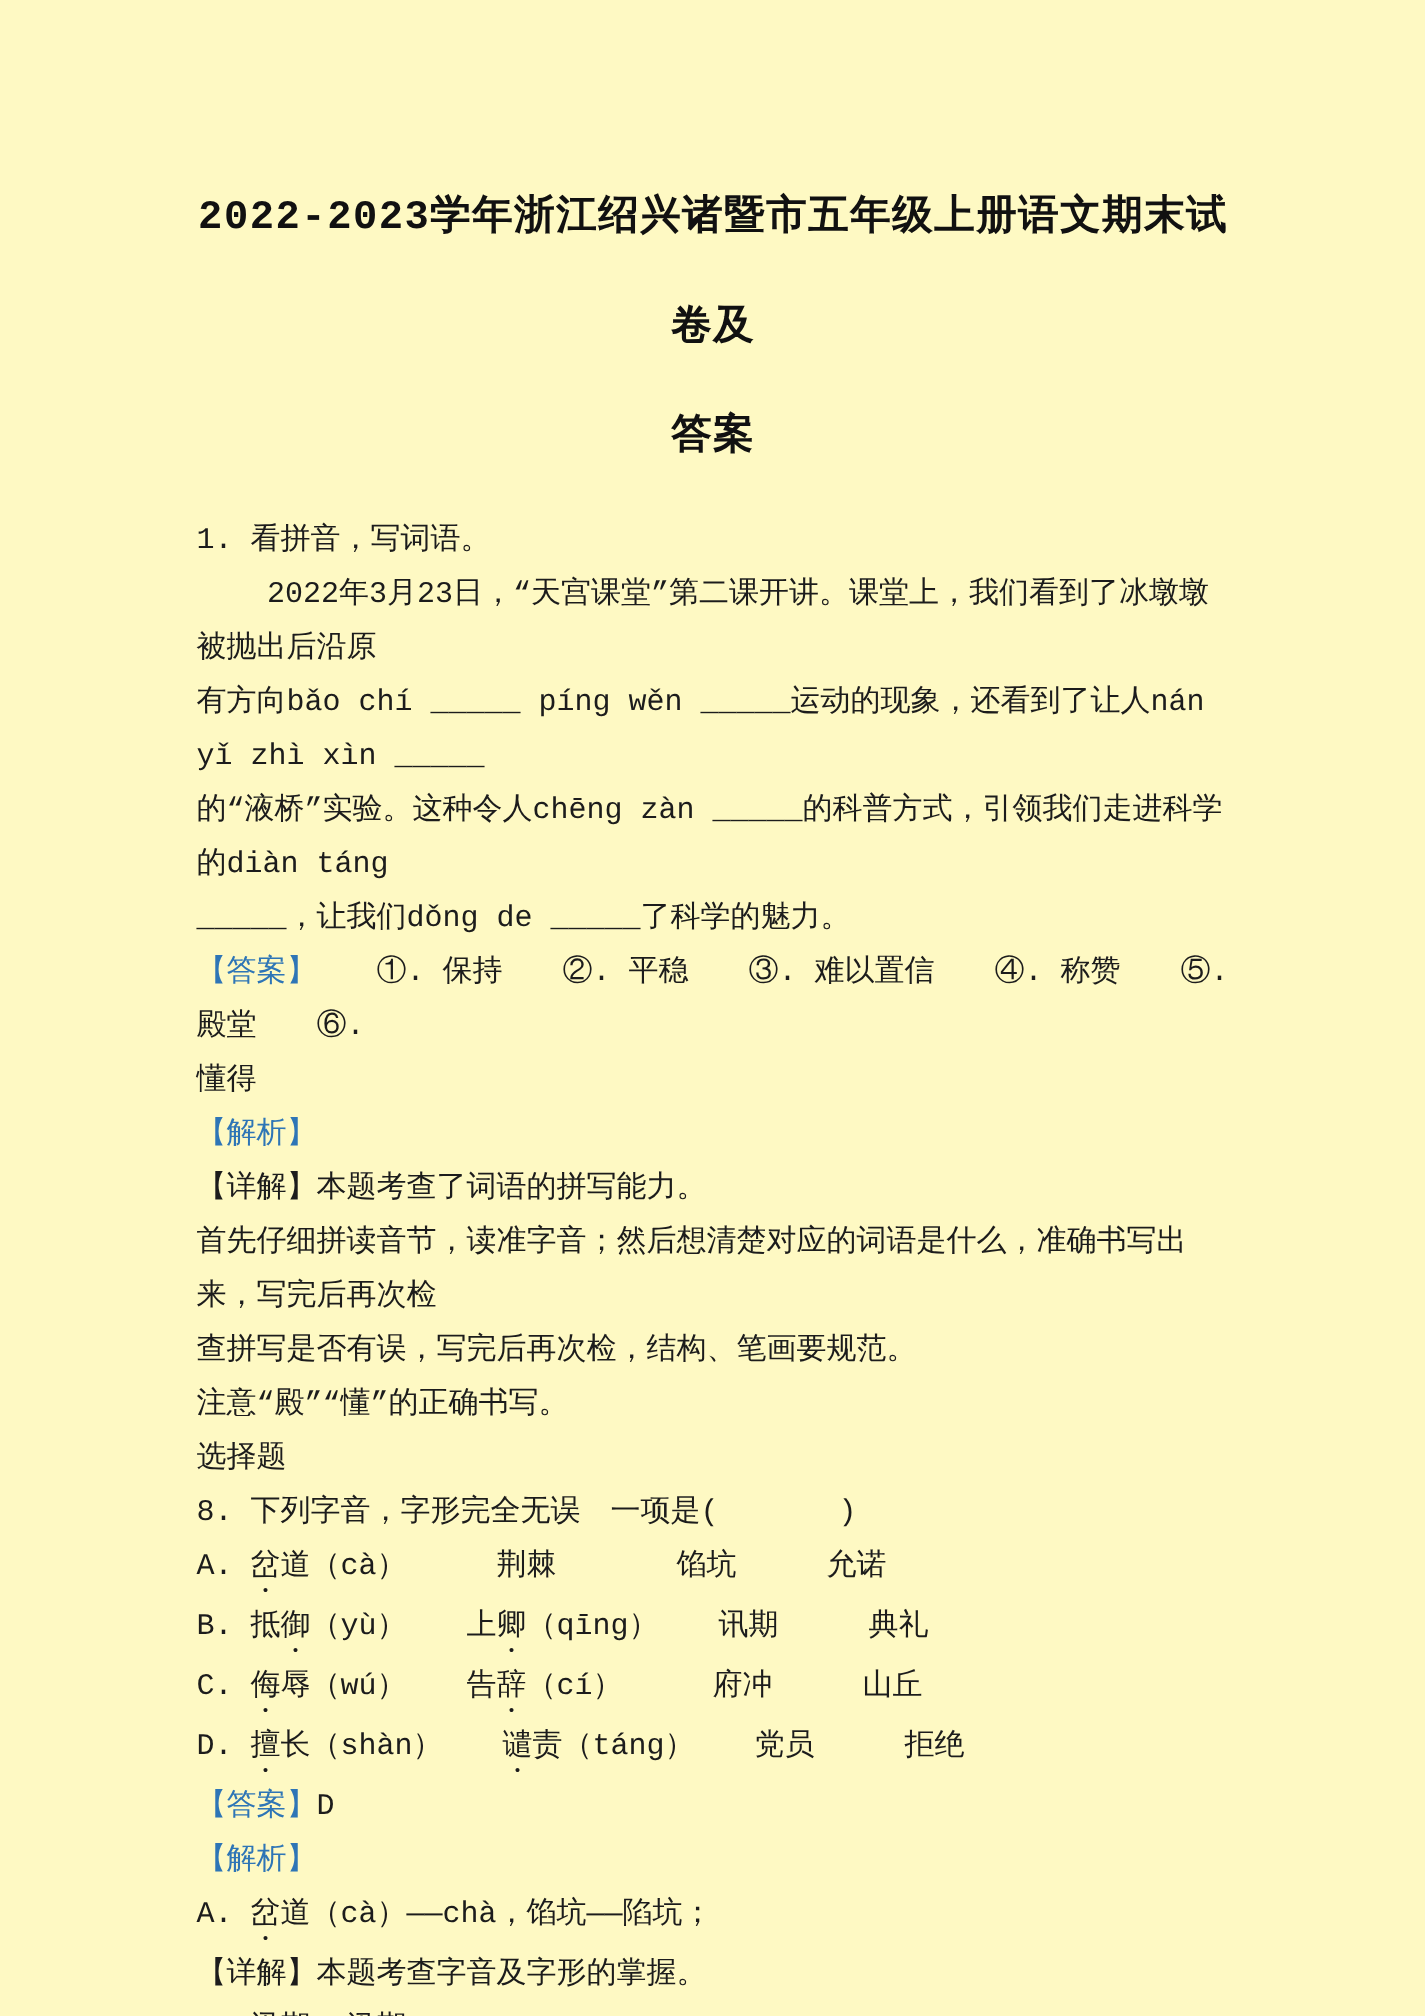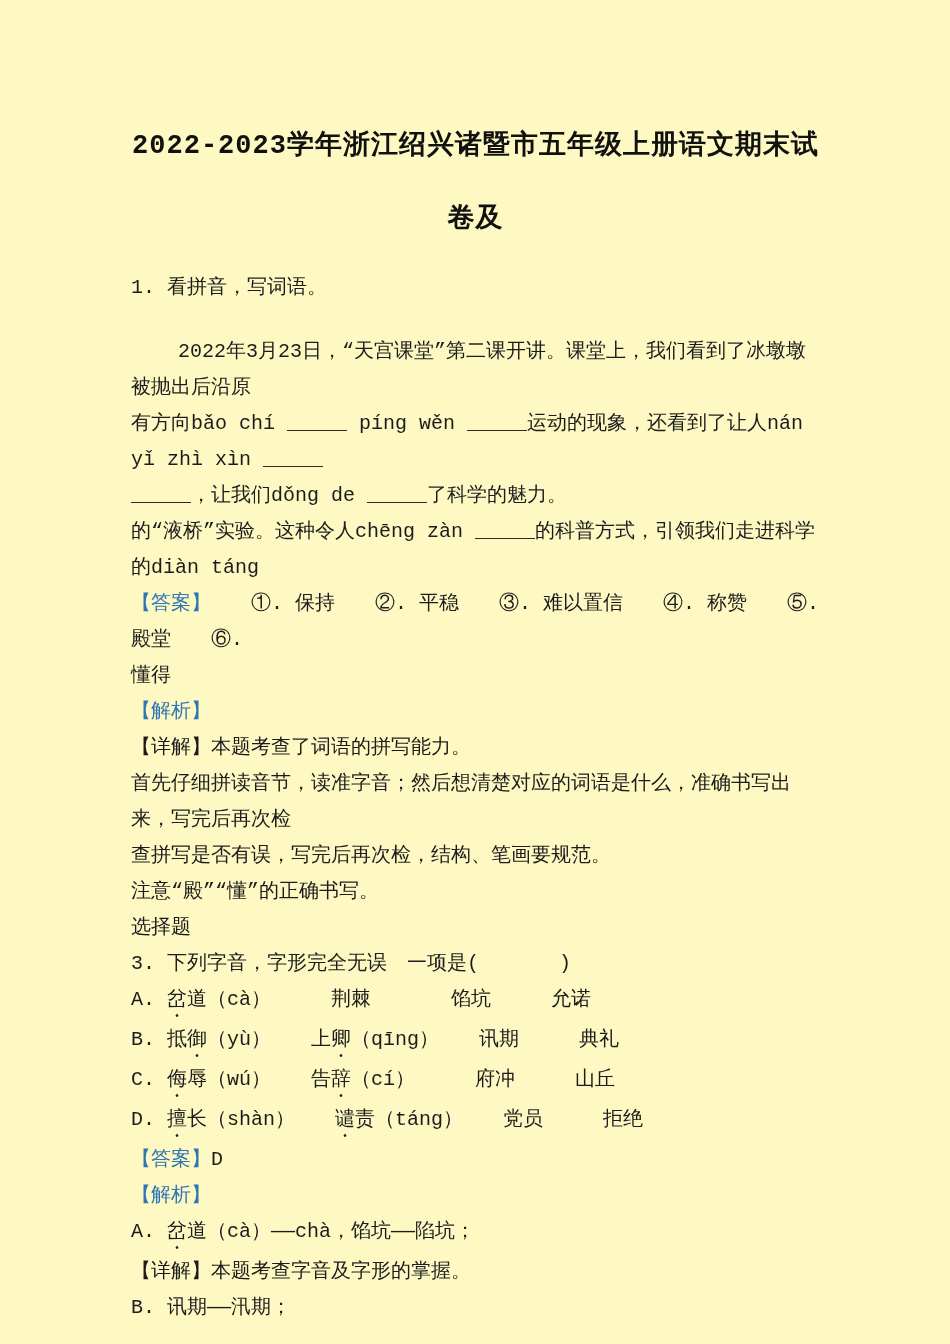--- a/index.html
+++ b/index.html
@@ -31,54 +31,54 @@
   .body {
     margin-top: 14px;
     font-size: 20px;
     line-height: 36px;
   }
   .line {
     white-space: pre-wrap;
   }
   .line.indent {
     text-indent: 47px;
-    margin-top: 28px;
   }
   .seg-plain { color: #1c1c1c; }
   .seg-blue  { color: #2E75B6; text-align: right; }
   .seg-dot {
     -webkit-text-emphasis: filled dot #1c1c1c;
     -webkit-text-emphasis-position: under;
     text-emphasis: filled dot #1c1c1c;
     text-emphasis-position: under left;
   }
 </style>
 </head>
 <body>
 
 <div class="page">
   <div class="content">
     <h1 class="title">
       <div>2022-2023学年浙江绍兴诸暨市五年级上册语文期末试卷及</div>
+      <div>答案</div>
     </h1>
     <div class="body" id="doc-body">
         <div class="line"><span class="seg-plain">1. 看拼音，写词语。</span></div>
         <div class="line indent"><span class="seg-plain">2022年3月23日，“天宫课堂”第二课开讲。课堂上，我们看到了冰墩墩被抛出后沿原</span></div>
         <div class="line"><span class="seg-plain">有方向bǎo chí _____ píng wěn _____运动的现象，还看到了让人nán yǐ zhì xìn _____</span></div>
+        <div class="line"><span class="seg-plain">的“液桥”实验。这种令人chēng zàn _____的科普方式，引领我们走进科学的diàn táng</span></div>
         <div class="line"><span class="seg-plain">_____，让我们dǒng de _____了科学的魅力。</span></div>
-        <div class="line"><span class="seg-plain">的“液桥”实验。这种令人chēng zàn _____的科普方式，引领我们走进科学的diàn táng</span></div>
         <div class="line"><span class="seg-blue">【答案】</span><span class="seg-plain">　　①. 保持　　②. 平稳　　③. 难以置信　　④. 称赞　　⑤. 殿堂　　⑥.</span></div>
         <div class="line"><span class="seg-plain">懂得</span></div>
         <div class="line"><span class="seg-blue">【解析】</span></div>
         <div class="line"><span class="seg-plain">【详解】本题考查了词语的拼写能力。</span></div>
         <div class="line"><span class="seg-plain">首先仔细拼读音节，读准字音；然后想清楚对应的词语是什么，准确书写出来，写完后再次检</span></div>
         <div class="line"><span class="seg-plain">查拼写是否有误，写完后再次检，结构、笔画要规范。</span></div>
         <div class="line"><span class="seg-plain">注意“殿”“懂”的正确书写。</span></div>
         <div class="line"><span class="seg-plain">选择题</span></div>
-        <div class="line"><span class="seg-plain">3. 下列字音，字形完全无误　一项是(　　　　)</span></div>
+        <div class="line"><span class="seg-plain">8. 下列字音，字形完全无误　一项是(　　　　)</span></div>
         <div class="line"><span class="seg-plain">A. </span><span class="seg-dot">岔</span><span class="seg-plain">道（cà）　　　荆棘　　　　馅坑　　　允诺</span></div>
         <div class="line"><span class="seg-plain">B. 抵</span><span class="seg-dot">御</span><span class="seg-plain">（yù）　　上</span><span class="seg-dot">卿</span><span class="seg-plain">（qīng）　　讯期　　　典礼</span></div>
         <div class="line"><span class="seg-plain">C. </span><span class="seg-dot">侮</span><span class="seg-plain">辱（wú）　　告</span><span class="seg-dot">辞</span><span class="seg-plain">（cí）　　　府冲　　　山丘</span></div>
         <div class="line"><span class="seg-plain">D. </span><span class="seg-dot">擅</span><span class="seg-plain">长（shàn）　　</span><span class="seg-dot">谴</span><span class="seg-plain">责（táng）　　党员　　　拒绝</span></div>
         <div class="line"><span class="seg-blue">【答案】</span><span class="seg-plain">D</span></div>
         <div class="line"><span class="seg-blue">【解析】</span></div>
         <div class="line"><span class="seg-plain">A. </span><span class="seg-dot">岔</span><span class="seg-plain">道（cà）——chà，馅坑——陷坑；</span></div>
         <div class="line"><span class="seg-plain">【详解】本题考查字音及字形的掌握。</span></div>
         <div class="line"><span class="seg-plain">B. 讯期——汛期；</span></div>
       </div>

